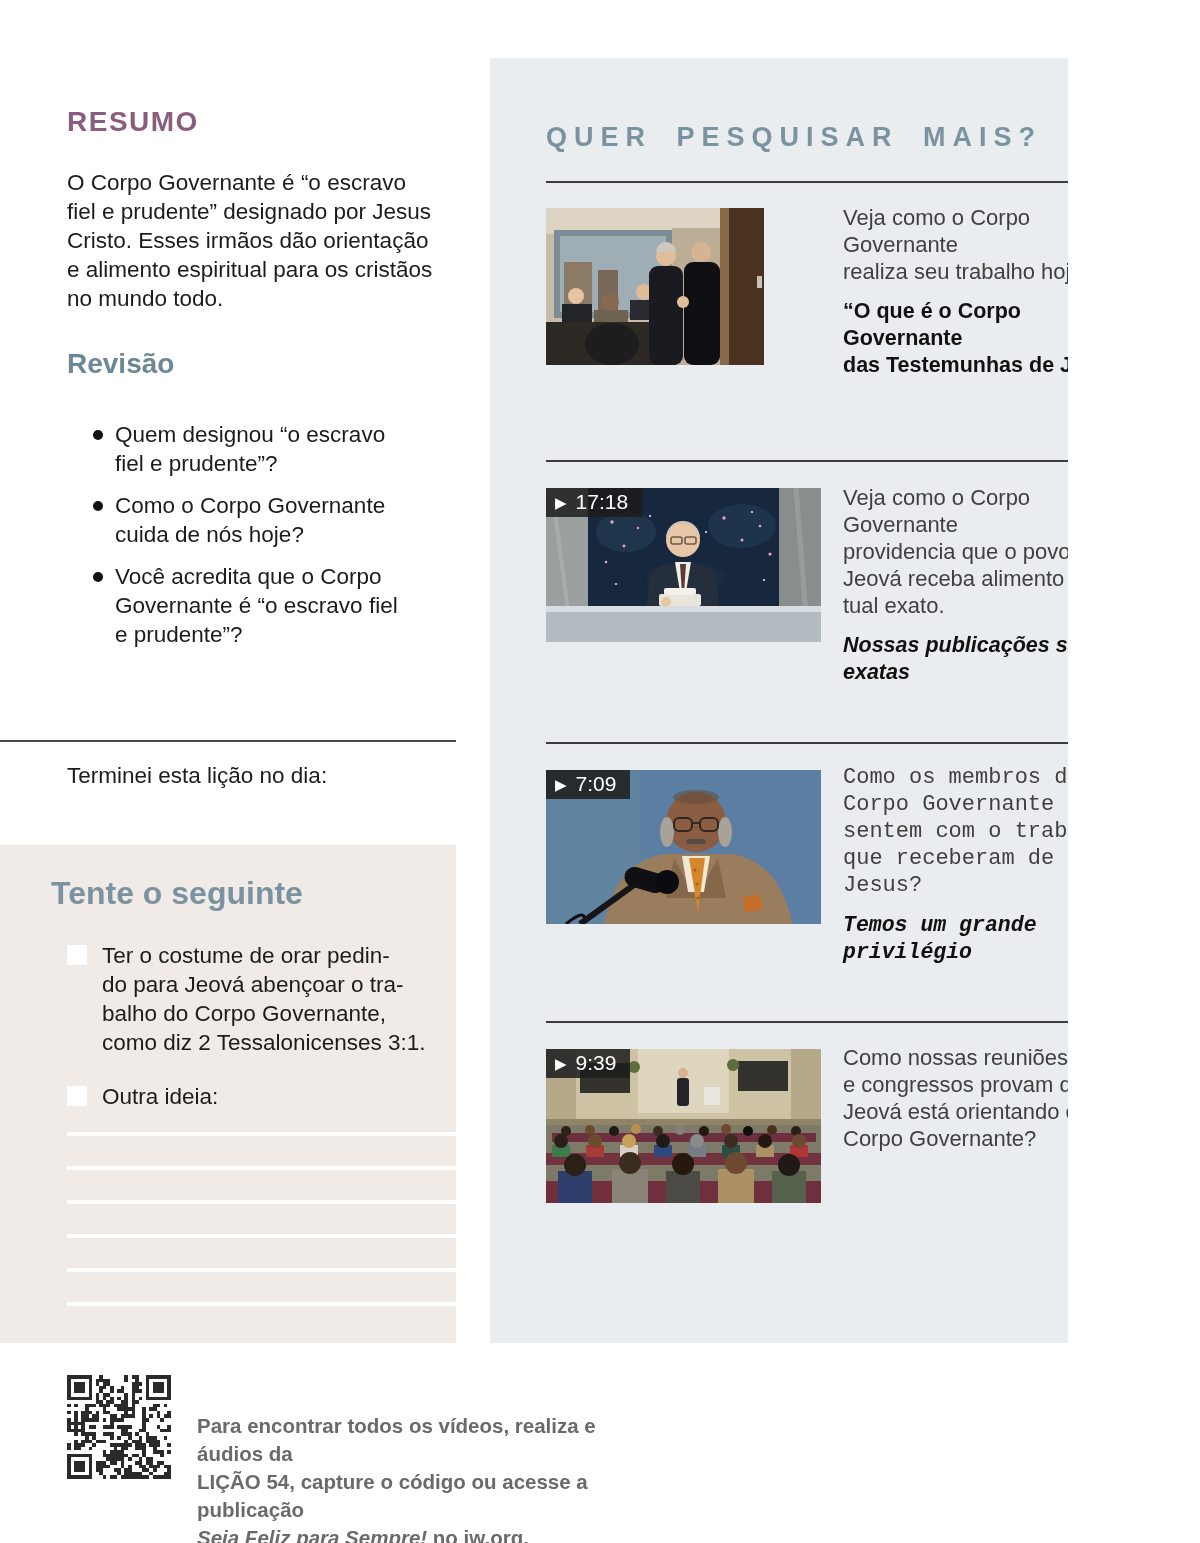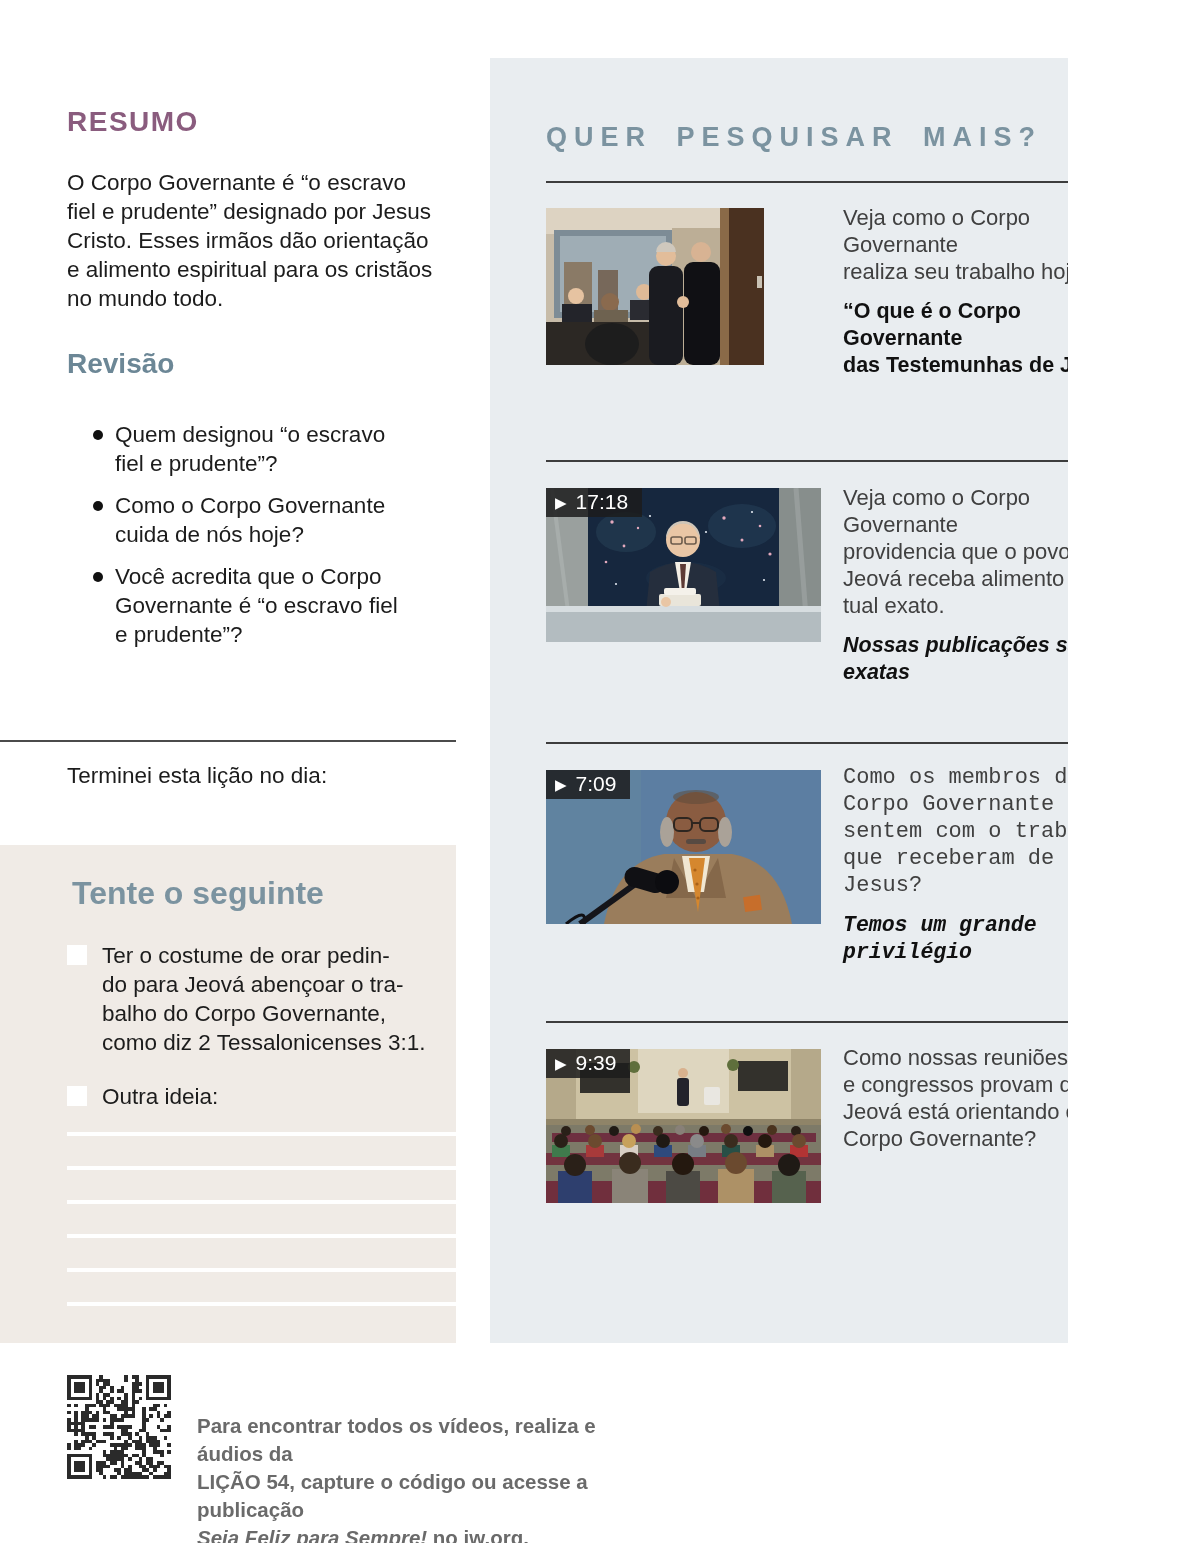--- a/index.html
+++ b/index.html
@@ -15,21 +15,21 @@
   .resumo-title { left:67px; top:106px; font-size:28px; font-weight:700; letter-spacing:1.5px; color:#8a5c7e; }
   .resumo-body  { left:67px; top:168px; width:400px; font-size:22.5px; line-height:29px; color:#1c1c1c; }
   .revisao-title{ left:67px; top:348px; font-size:28px; color:#6c8796; }
   .bullet-list  { left:67px; top:420px; width:400px; }
   .bullet-item  { position:relative; padding-left:48px; font-size:22.5px; line-height:29px; margin-bottom:13px; }
   .bullet-dot   { position:absolute; left:26px; top:10px; width:10px; height:10px; border-radius:50%; background:#111; }
   .hr-left      { left:0; top:740px; width:456px; border-top:2px solid #4b4b4b; }
   .completion-label { left:67px; top:763px; font-size:22.5px; }
 
   .notes-box   { left:0; top:845px; width:456px; height:498px; background:#f0ebe6; }
-  .tente-title { left:72px; top:30px; font-size:32px; color:#7b93a0; }
+  .tente-title { left:51px; top:30px; font-size:32px; color:#7b93a0; }
   .check-row   { position:absolute; left:67px; width:360px; }
   .check-row-1 { top:96px; }
   .check-row-2 { top:237px; }
   .checkbox    { position:absolute; left:0; top:4px; width:20px; height:20px; background:#ffffff; }
   .check-text  { display:block; padding-left:35px; font-size:22.5px; line-height:29px; }
   .write-line  { position:absolute; left:67px; width:389px; height:4px; background:#ffffff; }
 
   
   .qr { left:67px; top:1375px; width:104px; height:104px; }
   .footer-text { left:197px; top:1412px; width:470px; font-size:20.5px; line-height:28px; font-weight:700; color:#6a6a6a; }

